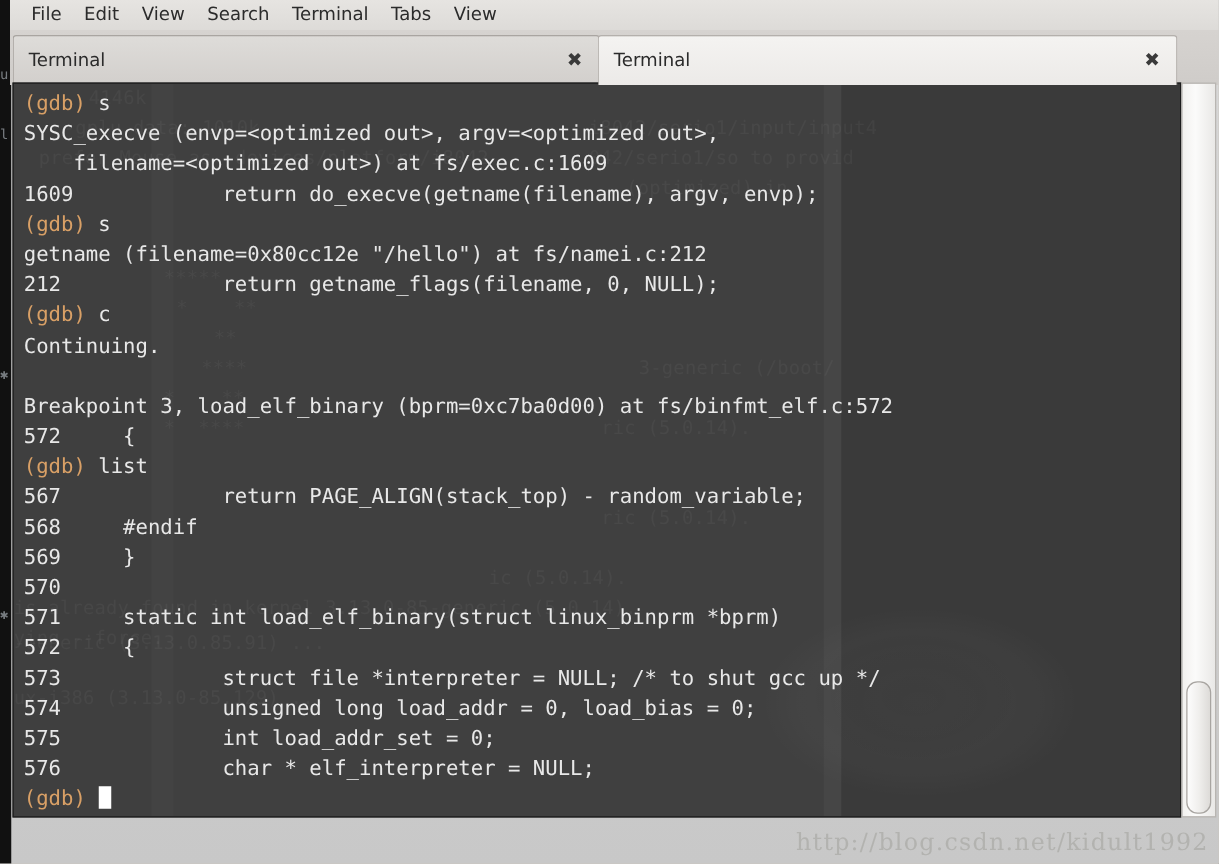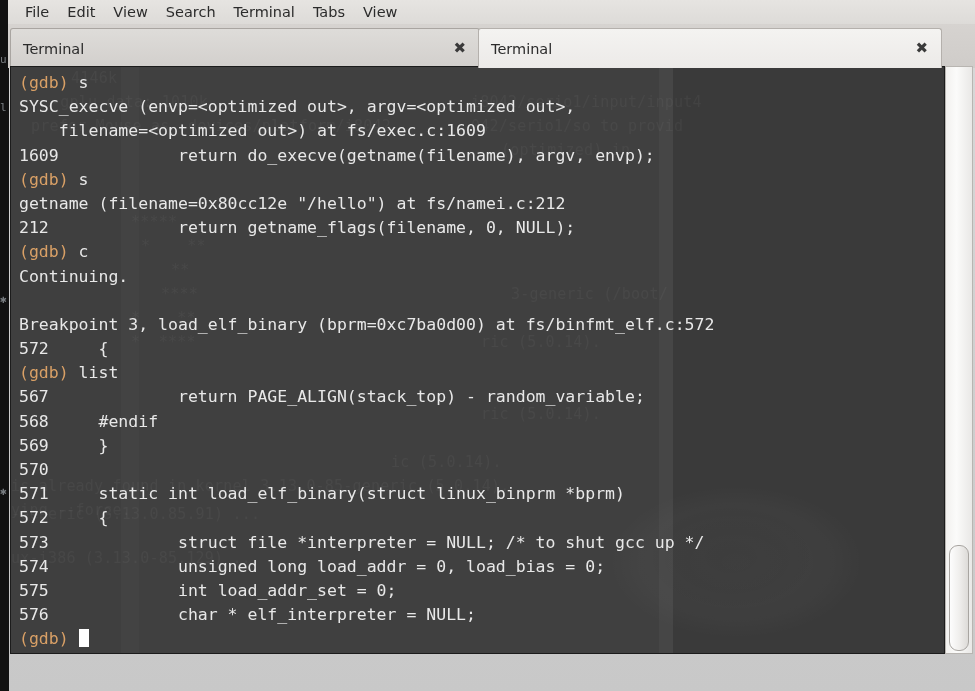--- a/index.html
+++ b/index.html
@@ -332,14 +332,15 @@
 
       <div class="term-screen" id="term-screen"><div class="line"><span class="prompt" style="color: rgb(217, 160, 102);">(gdb)</span><span class="plain" style="color: rgb(232, 232, 232);"> s</span></div><div class="line"><span class="plain" style="color: rgb(232, 232, 232);">SYSC_execve (envp=&lt;optimized out&gt;, argv=&lt;optimized out&gt;,</span></div><div class="line"><span class="plain" style="color: rgb(232, 232, 232);">    filename=&lt;optimized out&gt;) at fs/exec.c:1609</span></div><div class="line"><span class="plain" style="color: rgb(232, 232, 232);">1609            return do_execve(getname(filename), argv, envp);</span></div><div class="line"><span class="prompt" style="color: rgb(217, 160, 102);">(gdb)</span><span class="plain" style="color: rgb(232, 232, 232);"> s</span></div><div class="line"><span class="plain" style="color: rgb(232, 232, 232);">getname (filename=0x80cc12e "/hello") at fs/namei.c:212</span></div><div class="line"><span class="plain" style="color: rgb(232, 232, 232);">212             return getname_flags(filename, 0, NULL);</span></div><div class="line"><span class="prompt" style="color: rgb(217, 160, 102);">(gdb)</span><span class="plain" style="color: rgb(232, 232, 232);"> c</span></div><div class="line"><span class="plain" style="color: rgb(232, 232, 232);">Continuing.</span></div><div class="line"><span class="plain" style="color: rgb(232, 232, 232);"></span></div><div class="line"><span class="plain" style="color: rgb(232, 232, 232);">Breakpoint 3, load_elf_binary (bprm=0xc7ba0d00) at fs/binfmt_elf.c:572</span></div><div class="line"><span class="plain" style="color: rgb(232, 232, 232);">572     {</span></div><div class="line"><span class="prompt" style="color: rgb(217, 160, 102);">(gdb)</span><span class="plain" style="color: rgb(232, 232, 232);"> list</span></div><div class="line"><span class="plain" style="color: rgb(232, 232, 232);">567             return PAGE_ALIGN(stack_top) - random_variable;</span></div><div class="line"><span class="plain" style="color: rgb(232, 232, 232);">568     #endif</span></div><div class="line"><span class="plain" style="color: rgb(232, 232, 232);">569     }</span></div><div class="line"><span class="plain" style="color: rgb(232, 232, 232);">570</span></div><div class="line"><span class="plain" style="color: rgb(232, 232, 232);">571     static int load_elf_binary(struct linux_binprm *bprm)</span></div><div class="line"><span class="plain" style="color: rgb(232, 232, 232);">572     {</span></div><div class="line"><span class="plain" style="color: rgb(232, 232, 232);">573             struct file *interpreter = NULL; /* to shut gcc up */</span></div><div class="line"><span class="plain" style="color: rgb(232, 232, 232);">574             unsigned long load_addr = 0, load_bias = 0;</span></div><div class="line"><span class="plain" style="color: rgb(232, 232, 232);">575             int load_addr_set = 0;</span></div><div class="line"><span class="plain" style="color: rgb(232, 232, 232);">576             char * elf_interpreter = NULL;</span></div><div class="line"><span class="prompt" style="color: rgb(217, 160, 102);">(gdb)</span><span class="plain" style="color: rgb(232, 232, 232);"> </span><span class="cursor" style="background: rgb(255, 255, 255);"></span></div></div>
     </div>
 
     <div class="scrollbar">
       <div class="scroll-thumb"></div>
     </div>
 
   </div>
 
+  <div class="watermark">http://blog.csdn.net/kidult1992</div>
 
 </div>
 
 </body></html>

